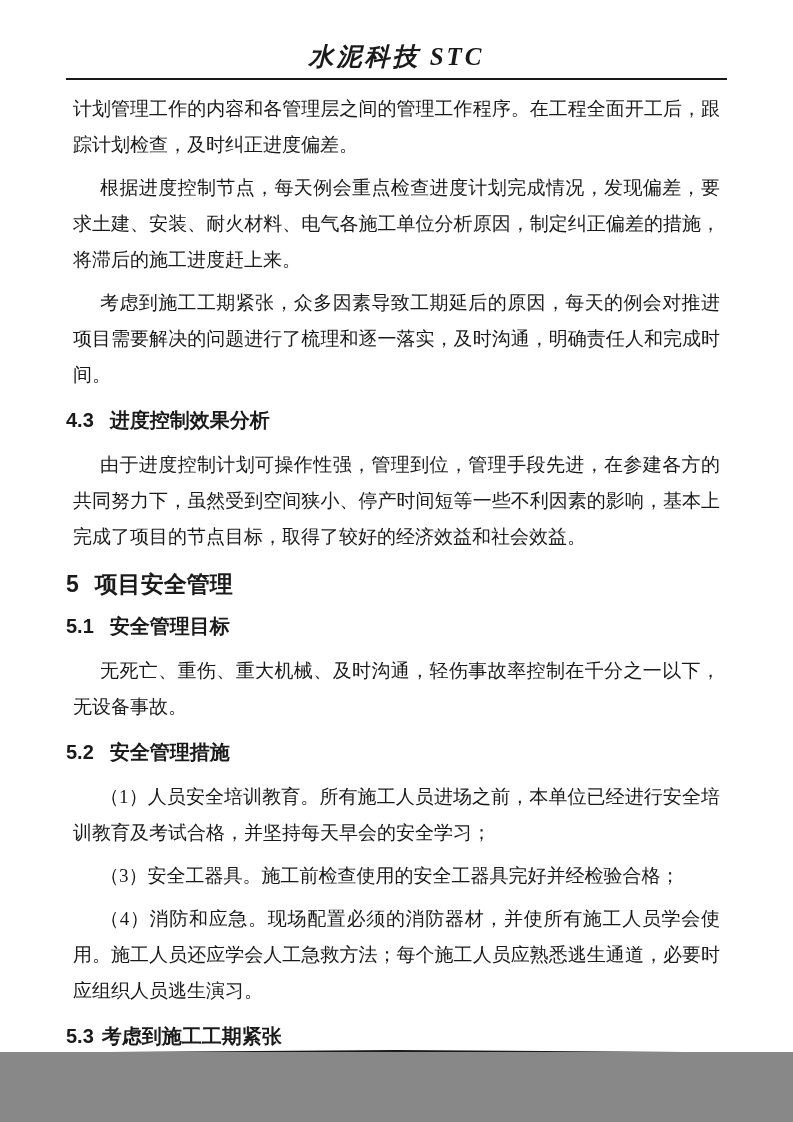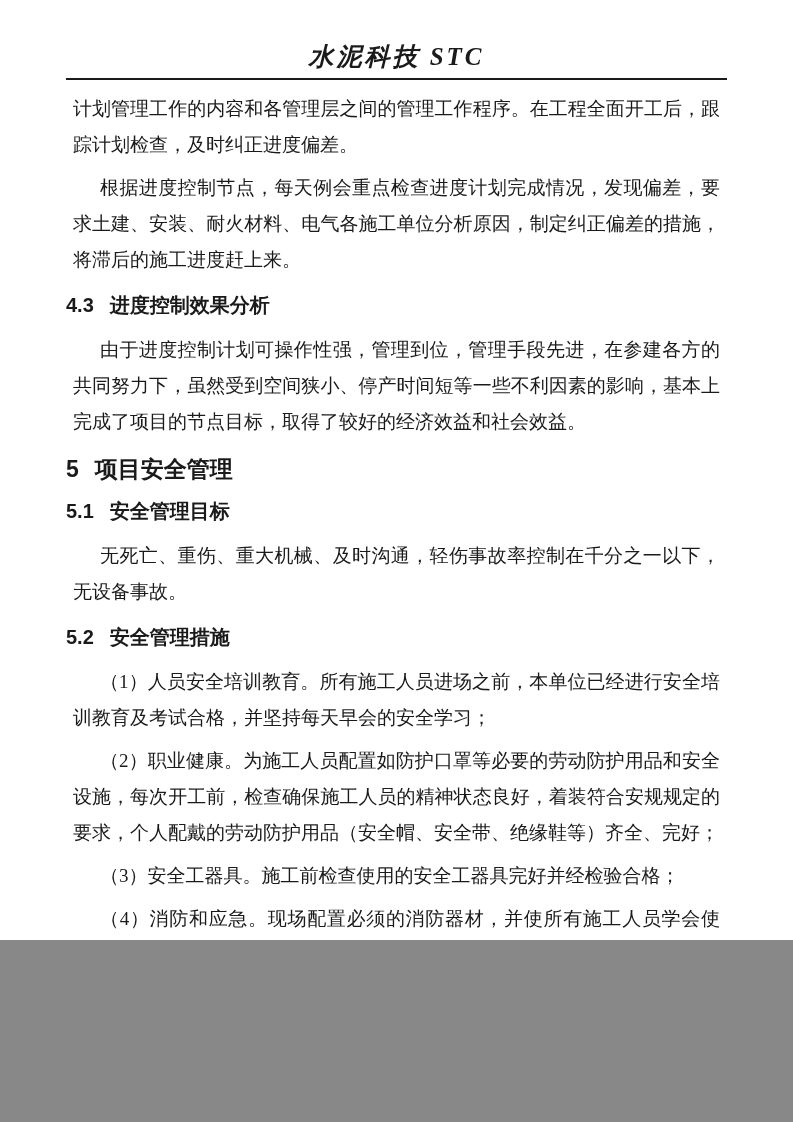--- a/index.html
+++ b/index.html
@@ -1,18 +1,18 @@
 <!DOCTYPE html>
 <html><head>
 <meta charset="utf-8">
 <style>
   html, body { margin:0; padding:0; background:#888; }
   .page {
     position:relative;
-    width:793px; height:940px;
+    width:793px; height:1052px;
     margin:0 auto;
     background:#ffffff;
     color:#1a1a1a;
     font-family:"Liberation Serif", serif;
     overflow:hidden;
   }
   
   .journal-title {
     padding-top:42px;
     text-align:center;
@@ -84,20 +84,21 @@
     <div class="journal-title">水泥科技 STC</div>
     <div class="header-rule"></div>
   </div>
 
   <div class="content">
 
     <p class="body-par no-indent">计划管理工作的内容和各管理层之间的管理工作程序。在工程全面开工后，跟踪计划检查，及时纠正进度偏差。</p>
 
     <p class="body-par">根据进度控制节点，每天例会重点检查进度计划完成情况，发现偏差，要求土建、安装、耐火材料、电气各施工单位分析原因，制定纠正偏差的措施，将滞后的施工进度赶上来。</p>
 
+    <p class="body-par">考虑到施工工期紧张，众多因素导致工期延后的原因，每天的例会对推进项目需要解决的问题进行了梳理和逐一落实，及时沟通，明确责任人和完成时间。</p>
 
     <div class="heading lvl2">
       <span class="h-num">4.3</span><span>进度控制效果分析</span>
     </div>
 
     <p class="body-par">由于进度控制计划可操作性强，管理到位，管理手段先进，在参建各方的共同努力下，虽然受到空间狭小、停产时间短等一些不利因素的影响，基本上完成了项目的节点目标，取得了较好的经济效益和社会效益。</p>
 
     <div class="heading lvl1">
       <span class="h-num">5</span><span>项目安全管理</span>
     </div>
@@ -107,21 +108,20 @@
     </div>
 
     <p class="body-par">无死亡、重伤、重大机械、及时沟通，轻伤事故率控制在千分之一以下，无设备事故。</p>
 
     <div class="heading lvl2">
       <span class="h-num">5.2</span><span>安全管理措施</span>
     </div>
 
     <p class="body-par">（1）人员安全培训教育。所有施工人员进场之前，本单位已经进行安全培训教育及考试合格，并坚持每天早会的安全学习；</p>
 
-    <p class="body-par">（2）职业健康。为施工人员配置如防护口罩等必要的劳动防护用品和安全设施，每次开工前，检查确保施工人员的精神状态良好，着装符合安规规定的要求，个人配戴的劳动防护用品（安全帽、安全带、绝缘鞋等）齐全、完好；</p>
 
     <p class="body-par">（3）安全工器具。施工前检查使用的安全工器具完好并经检验合格；</p>
 
     <p class="body-par">（4）消防和应急。现场配置必须的消防器材，并使所有施工人员学会使用。施工人员还应学会人工急救方法；每个施工人员应熟悉逃生通道，必要时应组织人员逃生演习。</p>
 
     <div class="heading lvl2">
       <span class="h-num tight">5.3</span><span>考虑到施工工期紧张</span>
     </div>
 
   </div>

